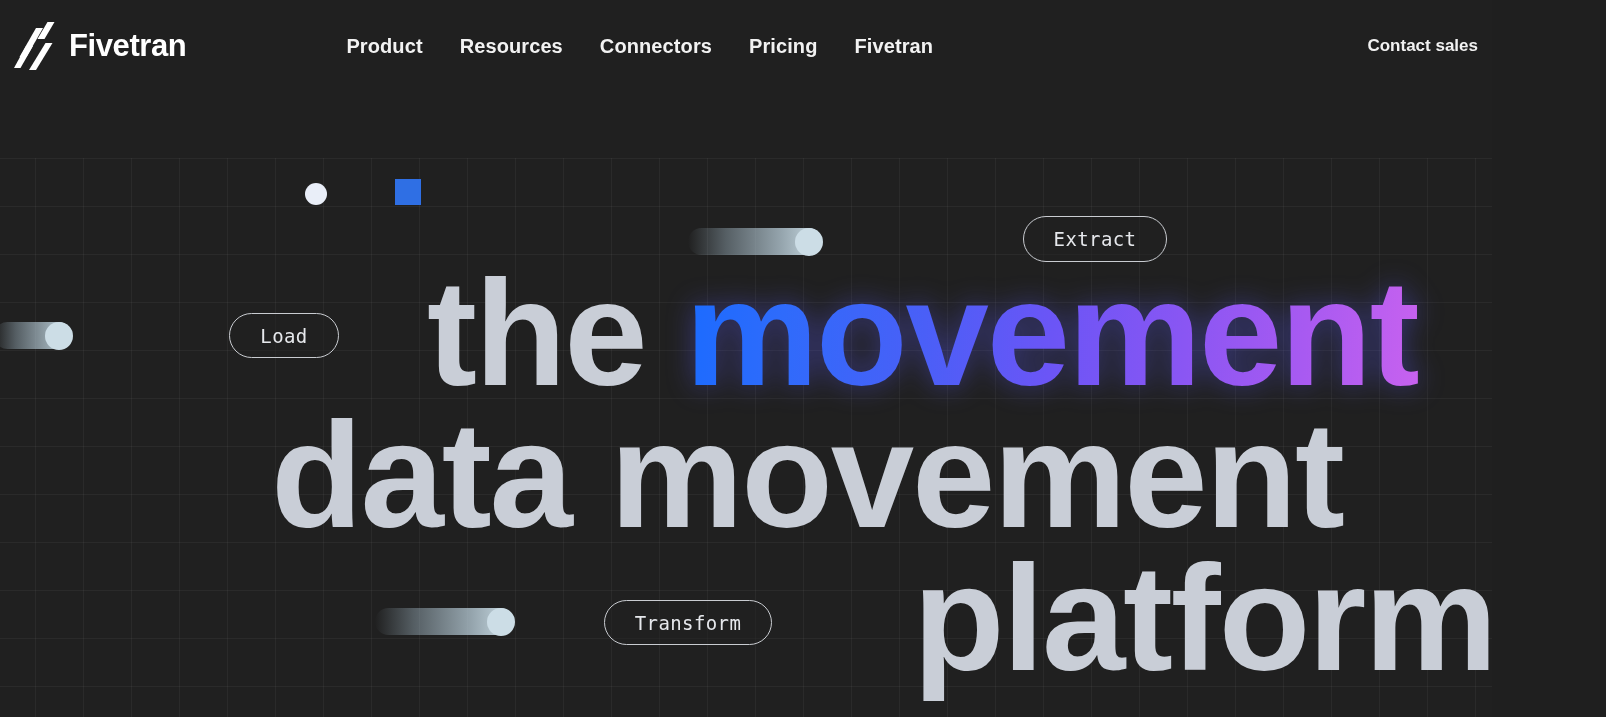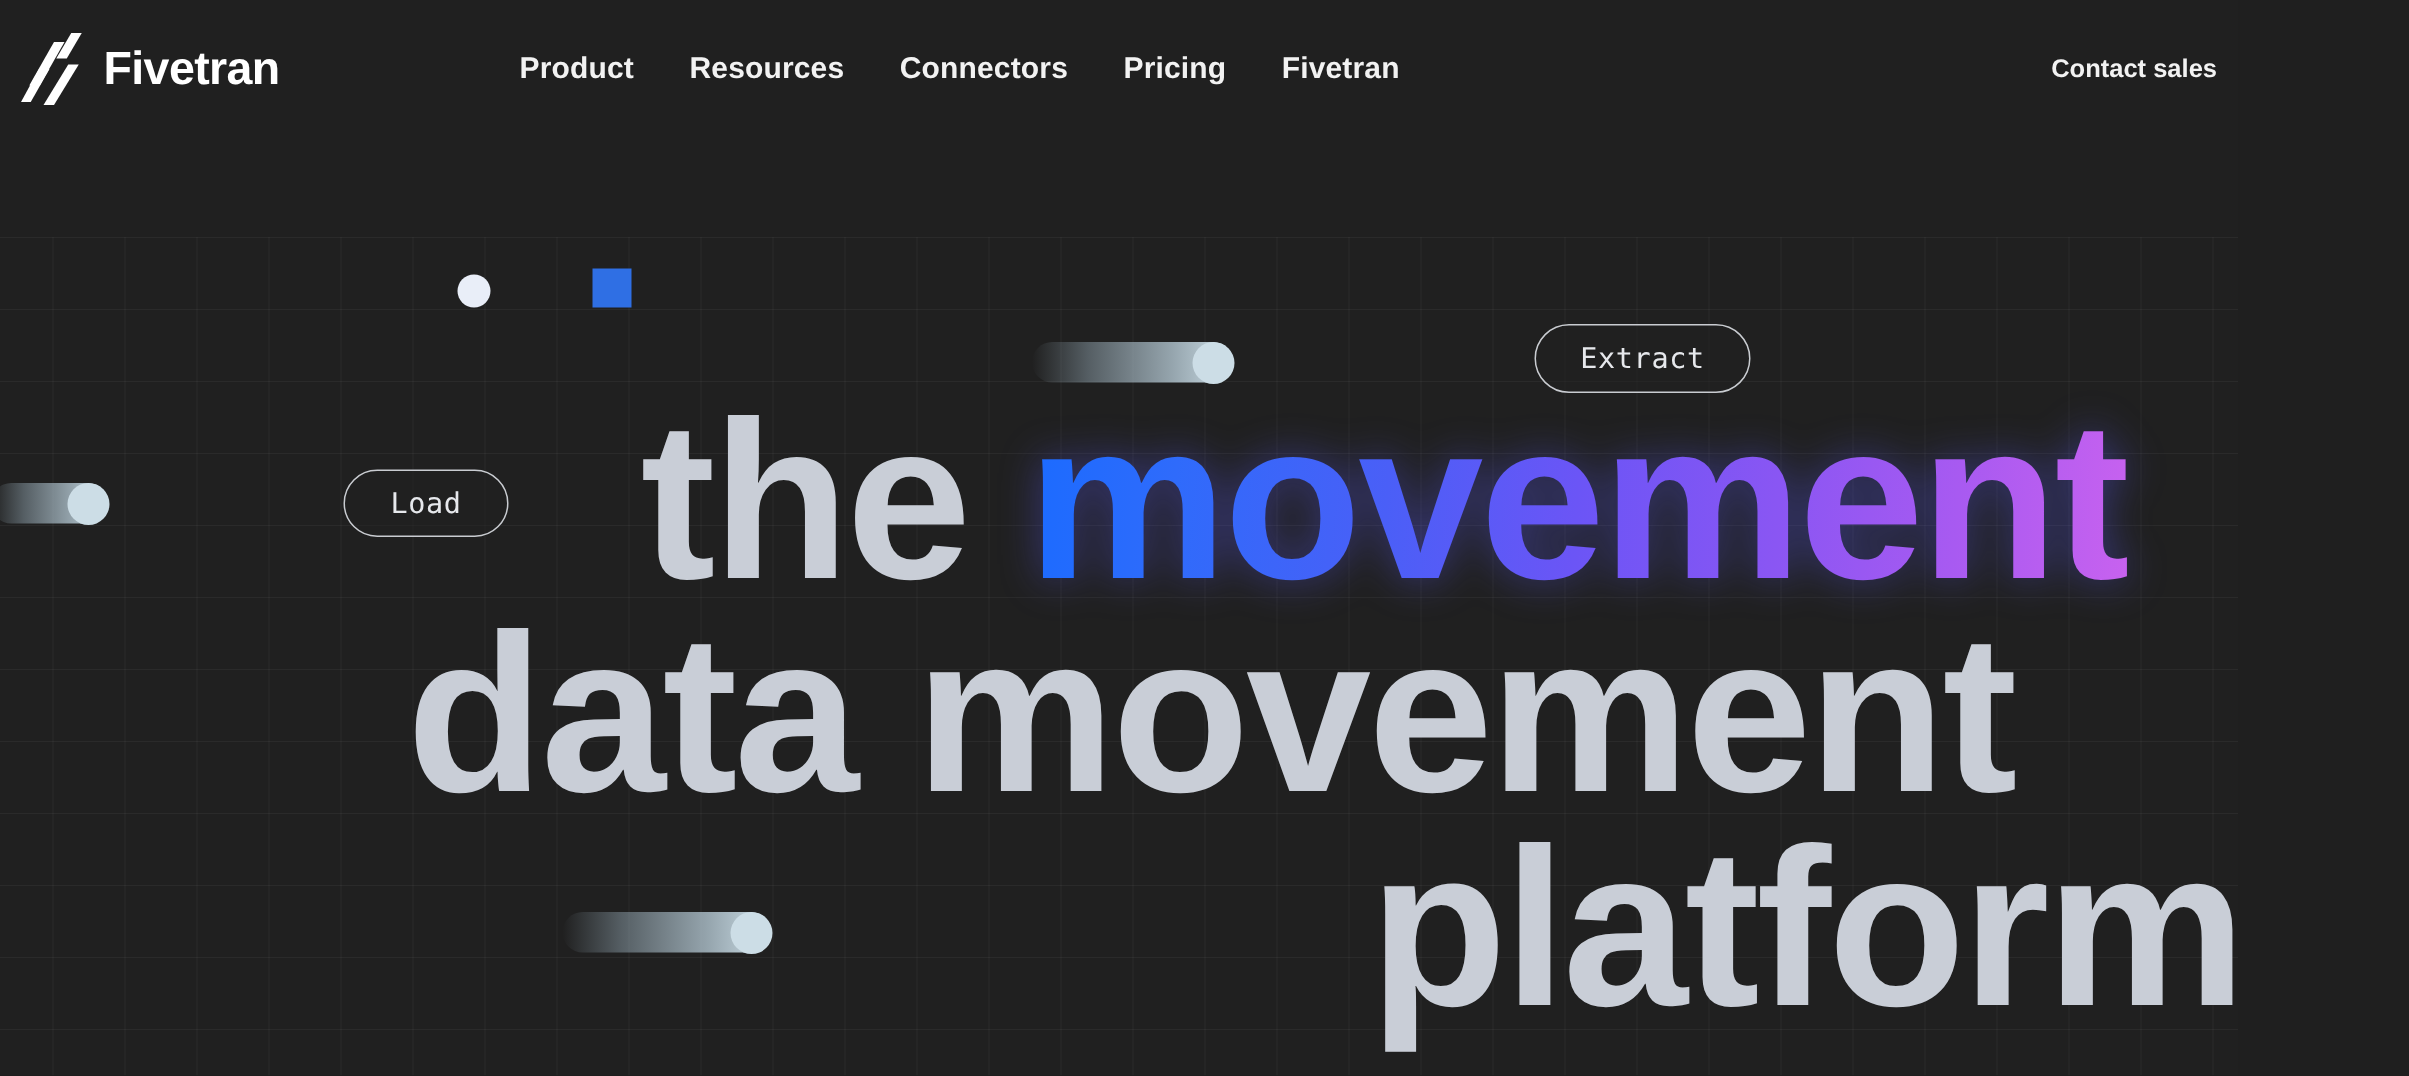--- a/index.html
+++ b/index.html
@@ -232,20 +232,23 @@
   <div class="deco grad-circle" style="left:1545px; top:318px;"></div>
 
   <div class="pill" style="left:1023px; top:216px; width:144px; height:46px;">
     <span>Extract</span>
   </div>
 
   <div class="pill" style="left:229px; top:313px; width:110px; height:45px;">
     <span>Load</span>
   </div>
 
+  <div class="pill" style="left:604px; top:600px; width:168px; height:45px;">
+    <span>Transform</span>
+  </div>
 
   <div id="headline">
     <div class="hl-line" id="hl-1"><span>the</span><span> </span><span class="grad-word">movement</span></div>
 
     <div class="hl-line" id="hl-2">data movement</div>
 
     <div class="hl-line" id="hl-3">platform</div>
   </div>
 
 </div>

